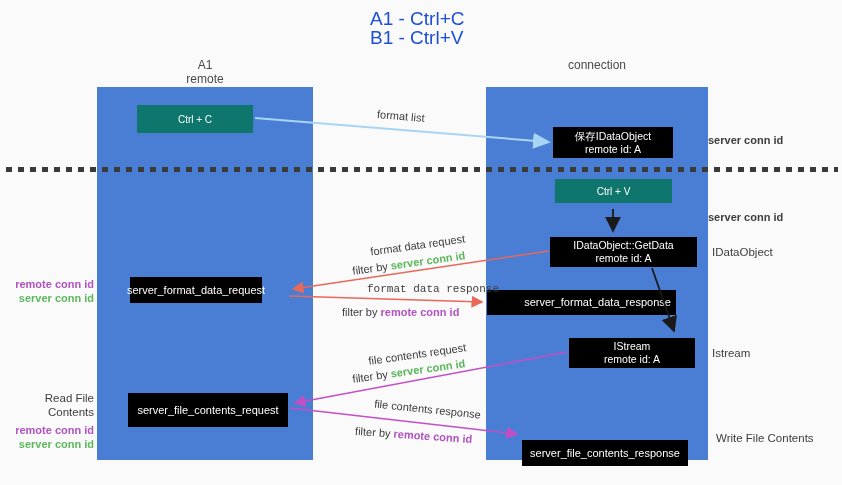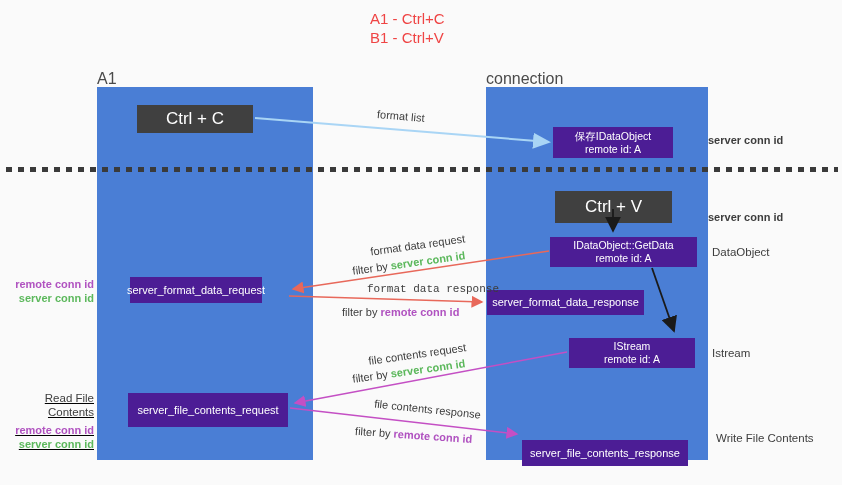--- a/index.html
+++ b/index.html
@@ -1,39 +1,39 @@
 <!DOCTYPE html>
 <html><head>
 <meta charset="utf-8">
 <style>
   html,body{margin:0;padding:0;background:#fafafa;}
   #canvas{
     position:relative;width:842px;height:485px;overflow:hidden;
     background:#fafafa;font-family:"Liberation Sans",sans-serif;
   }
   .title{
-    position:absolute;left:370px;top:9px;font-size:15px;line-height:19px;
-    color:#ef4444;white-space:pre;
+    position:absolute;left:370px;top:9px;font-size:19px;line-height:19px;
+    color:#1d4ed8;white-space:pre;
   }
   .col-header{
-    position:absolute;top:72px;text-align:left;font-size:16px;line-height:14px;color:#4a4a4a;
+    position:absolute;top:58px;text-align:center;font-size:12px;line-height:14px;color:#4a4a4a;
   }
   .column{
     position:absolute;top:87px;height:373px;background:#4a7ed5;
   }
   .dotted-line{
     position:absolute;left:6px;top:167px;width:832px;height:5px;
     background:repeating-linear-gradient(90deg,#3a3a3a 0 6px,transparent 6px 12px);
   }
   .box{
     position:absolute;display:flex;flex-direction:column;align-items:center;
     justify-content:center;text-align:center;color:#fff;z-index:3;
   }
-  .green-box{background:#404040;font-size:17px;}
-  .orange-box{background:#4c1d95;font-size:11px;line-height:13px;}
+  .green-box{background:#0f766e;font-size:10px;}
+  .orange-box{background:#000000;font-size:11px;line-height:13px;}
   .small-font{font-size:10.5px;}
   svg.arrows{position:absolute;left:0;top:0;z-index:4;pointer-events:none;}
   .lbl{
     position:absolute;font-size:11px;color:#3d3d3d;white-space:nowrap;z-index:5;
   }
   .tilt-up{transform:rotate(-8deg);}
   .tilt-dn{transform:rotate(6deg);}
   .tilt-dn2{transform:rotate(4deg);}
   .tilt-dn3{transform:rotate(5deg);}
   .green-text{color:#5cb85c;font-weight:bold;}
@@ -63,34 +63,34 @@
 
   <div class="box green-box" style="left:137px;top:105px;width:116px;height:28px;">
     <span>Ctrl + C</span>
   </div>
 
   <div class="box orange-box small-font" style="left:553px;top:127px;width:120px;height:31px;">
     <span>保存IDataObject</span>
     <span>remote id: A</span>
   </div>
 
-  <div class="box green-box" style="left:555px;top:179px;width:117px;height:32px;margin-top:12px;">
+  <div class="box green-box" style="left:555px;top:179px;width:117px;height:24px;">
     <span>Ctrl + V</span>
   </div>
 
   <div class="box orange-box small-font" style="left:550px;top:237px;width:147px;height:30px;">
     <span>IDataObject::GetData</span>
     <span>remote id: A</span>
   </div>
 
   <div class="box orange-box" style="left:130px;top:277px;width:132px;height:26px;">
     <span>server_format_data_request</span>
   </div>
 
-  <div class="box orange-box" style="left:487px;top:290px;width:157px;height:25px;">
+  <div class="box orange-box" style="left:487px;top:290px;width:157px;height:25px;padding-left:32px;">
     <span>server_format_data_response</span>
   </div>
 
   <div class="box orange-box small-font" style="left:569px;top:338px;width:126px;height:30px;">
     <span>IStream</span>
     <span>remote id: A</span>
   </div>
 
   <div class="box orange-box" style="left:128px;top:393px;width:160px;height:34px;text-align:center;">
     <span>server_file_contents_request</span>
@@ -156,33 +156,33 @@
     <span>filter by </span><span class="purple-text">remote conn id</span>
   </div>
 
   <div class="side-lbl green-text" style="left:708px;top:134px;font-size:11px;">
     <span>server conn id</span>
   </div>
   <div class="side-lbl green-text" style="left:708px;top:211px;font-size:11px;">
     <span>server conn id</span>
   </div>
   <div class="side-lbl" style="left:712px;top:246px;">
-    <span>DataObject</span>
+    <span>IDataObject</span>
   </div>
   <div class="side-lbl" style="left:712px;top:347px;">
     <span>Istream</span>
   </div>
   <div class="side-lbl" style="left:716px;top:432px;">
     <span>Write File Contents</span>
   </div>
 
   <div class="left-stack" style="left:2px;top:277px;width:92px;">
     <div class="purple-text">remote conn id</div>
     <div class="green-text">server conn id</div>
   </div>
 
-  <div class="left-stack" style="left:2px;top:391px;width:92px;text-decoration:underline;">
+  <div class="left-stack" style="left:2px;top:391px;width:92px;">
     <div style="color:#3d3d3d;font-size:11.5px;">Read File Contents</div>
     <div class="purple-text" style="margin-top:4px;">remote conn id</div>
     <div class="green-text">server conn id</div>
   </div>
 
 </div>
 
 </body></html>

